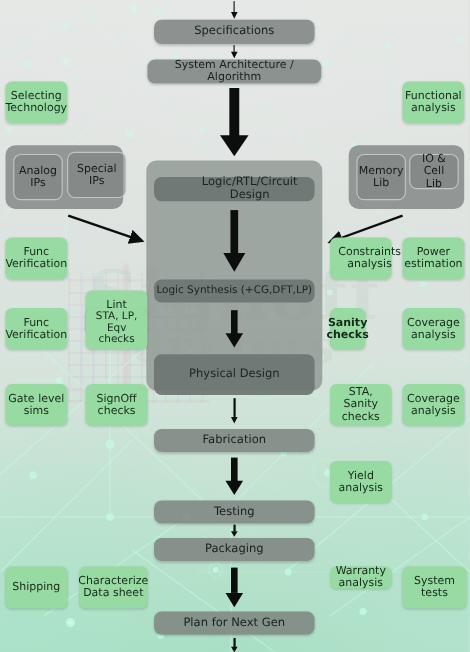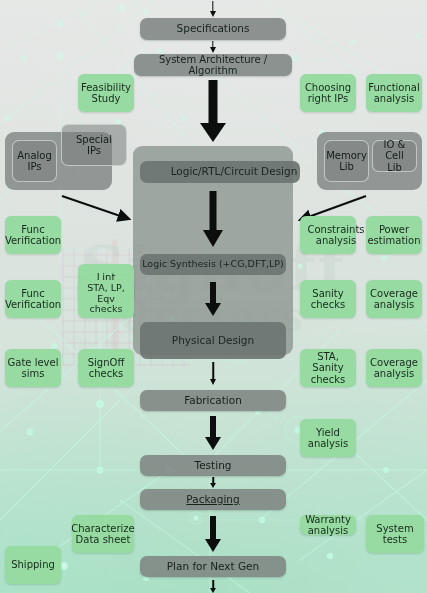--- a/index.html
+++ b/index.html
@@ -199,31 +199,31 @@
   </svg>
 
   <div class="bg-layer veil"></div>
 
   <div class="node gbox" style="left:134px;top:54px;width:158px;height:22px;font-size:10px;">System Architecture / Algorithm</div>
 
   <div class="node gbox" style="left:140px;top:18px;width:146px;height:22px;">Specifications</div>
 
   <div class="panel center" style="left:133px;top:146px;width:160px;height:209px;"></div>
 
-  <div class="node gbox-dark" style="left:140px;top:161px;width:160px;height:22px;padding-left:28px;">Logic/RTL/Circuit Design</div>
+  <div class="node gbox-dark" style="left:140px;top:161px;width:146px;height:22px;padding-left:28px;">Logic/RTL/Circuit Design</div>
 
   <div class="node gbox-dark" style="left:140px;top:254px;width:146px;height:21px;font-size:9.5px;">Logic Synthesis (+CG,DFT,LP)</div>
 
   <div class="node gbox-dark" style="left:140px;top:322px;width:146px;height:37px;">Physical Design</div>
 
   <div class="node gbox" style="left:140px;top:390px;width:146px;height:21px;text-align:center;">Fabrication</div>
 
   <div class="node gbox" style="left:140px;top:455px;width:146px;height:21px;">Testing</div>
 
-  <div class="node gbox" style="left:140px;top:489px;width:146px;height:21px;text-decoration:underline;">Packaging</div>
+  <div class="node gbox" style="left:140px;top:489px;width:146px;height:21px;">Packaging</div>
 
   <div class="node gbox" style="left:140px;top:556px;width:146px;height:21px;">Plan for Next Gen</div>
 
   <div class="arrow" style="left:206px;top:1px;width:14px;height:16px;">
     <div class="shaft" style="width:1.4px;height:11px;"></div>
     <div class="head" style="border-left-width:3.6px;border-right-width:3.6px;border-top-width:6px;"></div>
   </div>
   <div class="arrow" style="left:206px;top:41px;width:14px;height:12px;">
     <div class="shaft" style="width:1.4px;height:7px;"></div>
     <div class="head" style="border-left-width:3.6px;border-right-width:3.6px;border-top-width:6px;"></div>
@@ -267,61 +267,59 @@
         <path d="M0 0 L6.6 3.2 L0 6.4 z" fill="#0b0e0c"></path>
       </marker>
     </defs>
     <path class="dar" d="M62 196 L129 219" marker-end="url(#ah)"></path>
     <path class="dar" d="M366 196 L300 220" marker-end="url(#ah)"></path>
   </svg>
 
   <div class="panel" style="left:5px;top:132px;width:107px;height:58px;"></div>
   <div class="subbox" style="left:12px;top:140px;width:45px;height:42px;white-space:pre-line;">Analog
 IPs</div>
-  <div class="subbox" style="left:61px;top:124px;width:66px;height:42px;white-space:pre-line;">Special
+  <div class="subbox" style="left:61px;top:138px;width:54px;height:42px;white-space:pre-line;">Special
 IPs</div>
 
   <div class="panel" style="left:317px;top:132px;width:105px;height:58px;"></div>
   <div class="subbox" style="left:324px;top:140px;width:45px;height:42px;white-space:pre-line;">Memory
 Lib</div>
   <div class="subbox" style="left:372px;top:140px;width:45px;height:32px;white-space:pre-line;">IO &amp; Cell
 Lib</div>
 
-  <div class="node green" style="left:78px;top:74px;width:56px;height:38px;white-space:pre-line;">Feasibility
-Study</div>
+  <div class="node green" style="left:5px;top:74px;width:56px;height:38px;white-space:pre-line;">Selecting
+Technology</div>
 
   <div class="node green" style="left:5px;top:216px;width:56px;height:38px;white-space:pre-line;">Func
 Verification</div>
   <div class="node green" style="left:78px;top:216px;width:56px;height:38px;white-space:pre-line;margin-top:48px;">Lint checks</div>
 
   <div class="node green" style="left:5px;top:280px;width:56px;height:38px;white-space:pre-line;">Func
 Verification</div>
   <div class="node green" style="left:78px;top:280px;width:56px;height:38px;white-space:pre-line;font-size:9.5px;">STA, LP, Eqv
 checks</div>
 
   <div class="node green" style="left:5px;top:349px;width:56px;height:38px;white-space:pre-line;">Gate level
 sims</div>
   <div class="node green" style="left:78px;top:349px;width:56px;height:38px;white-space:pre-line;">SignOff
 checks</div>
 
-  <div class="node green" style="left:5px;top:546px;width:56px;height:38px;white-space:pre-line;">Shipping</div>
+  <div class="node green" style="left:5px;top:515px;width:56px;height:38px;white-space:pre-line;">Shipping</div>
   <div class="node green" style="left:72px;top:515px;width:62px;height:38px;white-space:pre-line;">Characterize
 Data sheet</div>
 
-  <div class="node green" style="left:300px;top:74px;width:56px;height:38px;white-space:pre-line;">Choosing
-right IPs</div>
   <div class="node green" style="left:366px;top:74px;width:56px;height:38px;white-space:pre-line;">Functional
 analysis</div>
 
   <div class="node green" style="left:300px;top:216px;width:56px;height:38px;white-space:pre-line;padding-left:16px;">Constraints
 analysis</div>
   <div class="node green" style="left:366px;top:216px;width:56px;height:38px;white-space:pre-line;">Power
 estimation</div>
 
-  <div class="node green" style="left:300px;top:280px;width:56px;height:38px;white-space:pre-line;">Sanity
+  <div class="node green" style="left:300px;top:280px;width:32px;height:38px;white-space:pre-line;font-weight:bold;">Sanity
 checks</div>
   <div class="node green" style="left:366px;top:280px;width:56px;height:38px;white-space:pre-line;">Coverage
 analysis</div>
 
   <div class="node green" style="left:300px;top:349px;width:56px;height:38px;white-space:pre-line;">STA, Sanity
 checks</div>
   <div class="node green" style="left:366px;top:349px;width:56px;height:38px;white-space:pre-line;">Coverage
 analysis</div>
 
   <div class="node green" style="left:300px;top:419px;width:56px;height:38px;white-space:pre-line;">Yield

